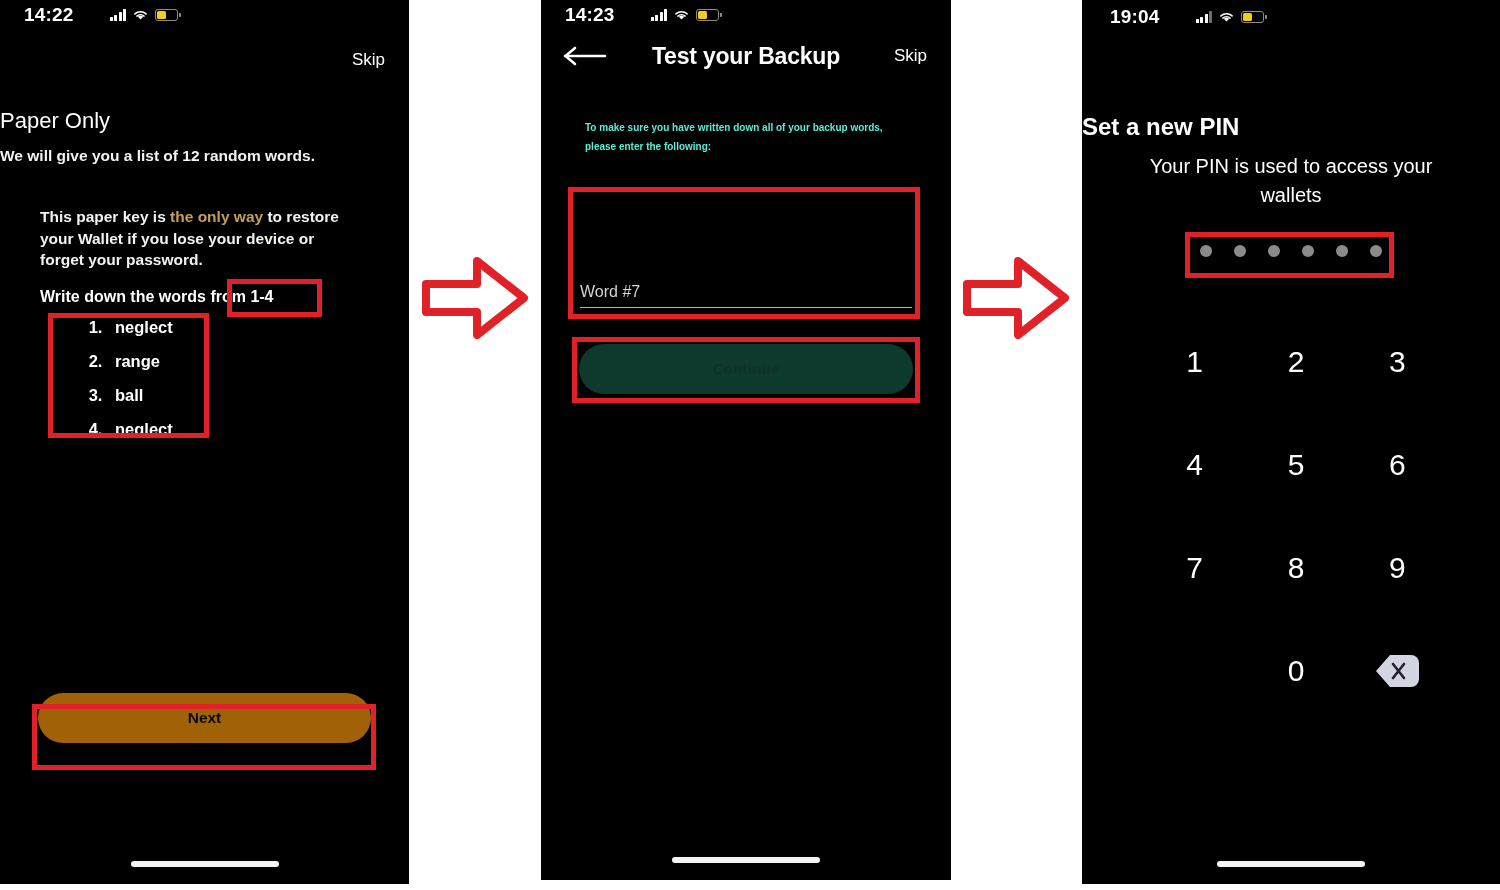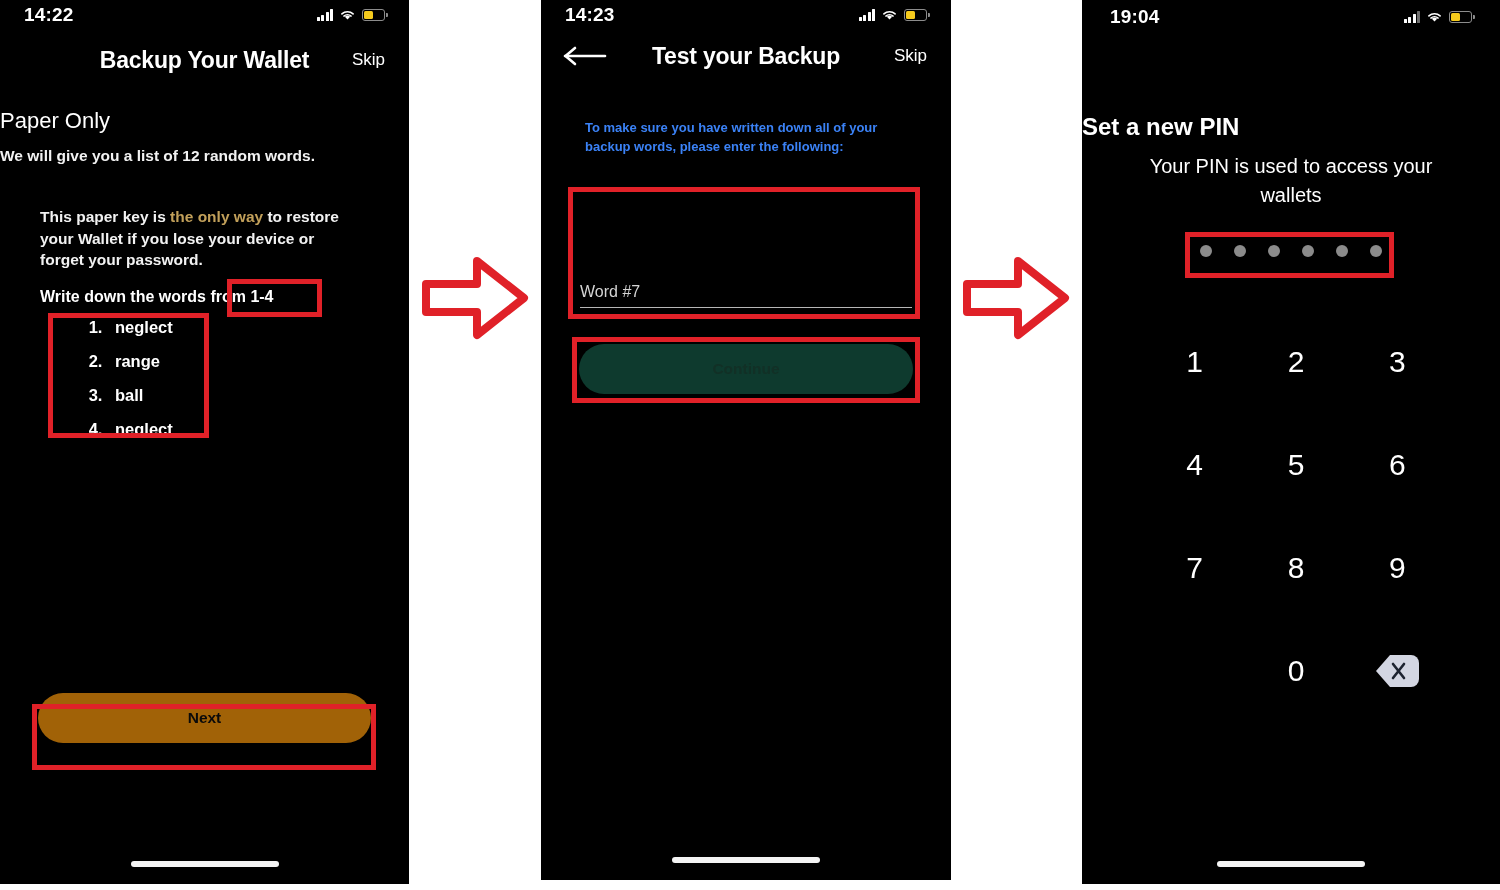--- a/index.html
+++ b/index.html
@@ -28,21 +28,21 @@
   #phone2 { left: 541px;  width: 410px; height: 880px; }
   #phone3 { left: 1082px; width: 418px; height: 884px; }
 
   
   .statusbar {
     position: absolute;
     left: 0; right: 0;
     height: 30px;
     display: flex;
     align-items: center;
-    justify-content: space-between;
+    justify-content: flex-start;
     padding: 0 24px;
     box-sizing: border-box;
     gap: 36px;
   }
   .status-time {
     font-size: 19px;
     font-weight: 700;
     letter-spacing: 0.2px;
     color: #ffffff;
   }
@@ -174,24 +174,24 @@
   #p1-next {
     top: 693px;
     background: #a16207;
     color: #0a0a0a;
   }
 
   
   #p2-intro {
     position: absolute;
     top: 118px; left: 44px; width: 330px;
-    font-size: 13px;
+    font-size: 10px;
     font-weight: 600;
     line-height: 19px;
-    color: #3b82f6;
+    color: #5eead4;
   }
   .word-field {
     position: absolute;
     left: 39px; width: 332px;
     border-bottom: 1.5px solid #b6b6b6;
     padding-bottom: 6px;
     font-size: 16px;
     font-weight: 400;
     color: #d4d4d4;
   }
@@ -303,21 +303,20 @@
         <path d="M2.9 4.9 a8.2 8.2 0 0 1 11.2 0" stroke="#fff" stroke-width="1.6" fill="none" stroke-linecap="round"></path>
         <path d="M4.9 7.1 a5.3 5.3 0 0 1 7.2 0" stroke="#fff" stroke-width="1.5" fill="none" stroke-linecap="round"></path>
       </svg>
       <span class="batt">
           <span></span>
         </span>
     </div>
   </div>
 
   <div class="navbar" style="top:44px; height:32px;">
-    <span class="nav-title">Backup Your Wallet</span>
     <span class="nav-skip">Skip</span>
   </div>
 
   <div class="center" id="p1-subtitle">Paper Only</div>
 
   <div class="center" id="p1-para1">
     <div>We will give you a list of 12 random words.</div>
   </div>
 
   <div id="p1-para2"><span>This paper key is </span><span class="accent">the only way</span><span> to restore your Wallet if you lose your device or forget your password.</span></div>

